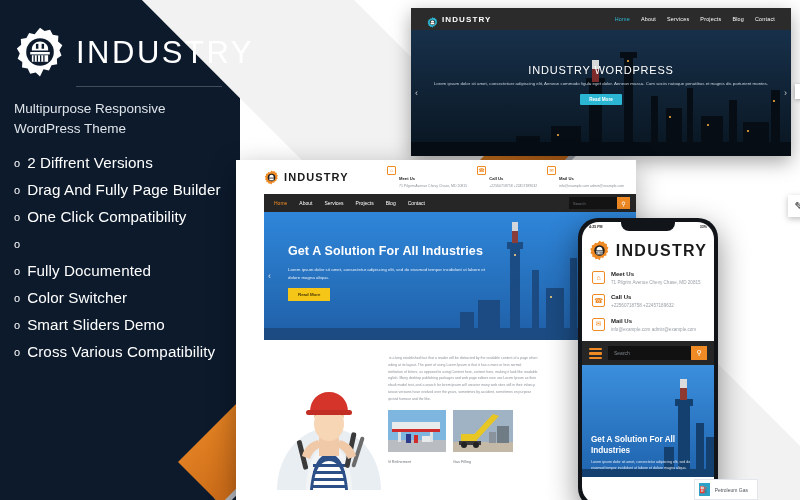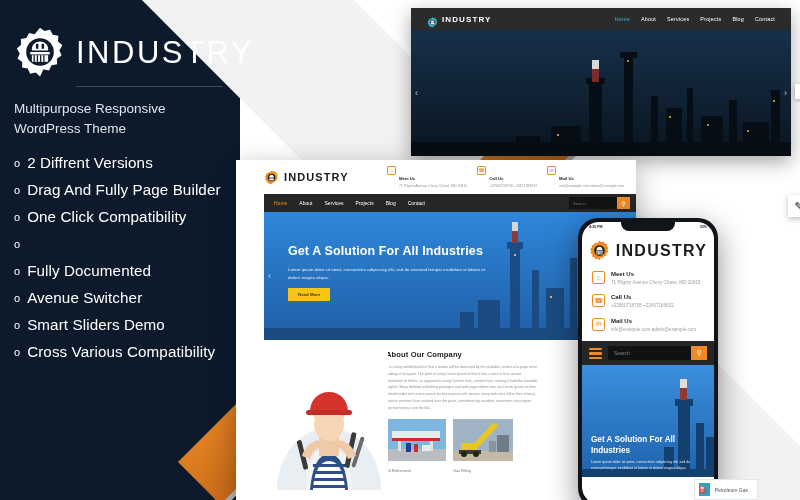--- a/index.html
+++ b/index.html
@@ -193,21 +193,21 @@
       </li>
       <li class="feat-item">
         <span class="feat-bullet">o</span>
       </li>
       <li class="feat-item">
         <span class="feat-bullet">o</span>
         <span class="feat-text">Fully Documented</span>
       </li>
       <li class="feat-item">
         <span class="feat-bullet">o</span>
-        <span class="feat-text">Avenue Switcher</span>
+        <span class="feat-text">Color Switcher</span>
       </li>
       <li class="feat-item">
         <span class="feat-bullet">o</span>
         <span class="feat-text">Smart Sliders Demo</span>
       </li>
       <li class="feat-item">
         <span class="feat-bullet">o</span>
         <span class="feat-text">Cross Various Compatibility</span>
       </li>
     </ul>
@@ -264,20 +264,25 @@
         </g>
         <g fill="#e8a33a" opacity=".85">
           <rect x="216" y="30" width="2" height="2"></rect>
             <rect x="258" y="86" width="2" height="2"></rect>
           <rect x="296" y="94" width="2" height="2"></rect>
             <rect x="336" y="100" width="2" height="2"></rect>
           <rect x="362" y="70" width="2" height="2"></rect>
             <rect x="146" y="104" width="2" height="2"></rect>
         </g>
       </svg>
+      <div class="d-hero-txt">
+        <div class="d-hero-title">INDUSTRY WORDPRESS</div>
+        <div class="d-hero-sub">Lorem ipsum dolor sit amet, consectetuer adipiscing elit, Aenean commodo ligula eget dolor. Aenean massa. Cum sociis natoque penatibus et magnis dis parturient montes.</div>
+        <span class="d-btn">Read More</span>
+      </div>
       <span class="arrow l">‹</span>
       <span class="arrow r">›</span>
     </div>
   </div>
   <div class="expand-badge">↗</div>
 
   <div class="shot shot-main">
 
     <div class="m-topbar">
       <div class="m-logo">
@@ -392,21 +397,20 @@
         <rect x="36" y="70" width="46" height="5" rx="2.5" fill="#c22d24"></rect>
         <path d="M60 76c6 0 9-1 9-1" stroke="#e8b77a" stroke-width="0" fill="none"></path>
         <g>
           <rect x="78" y="92" width="5" height="36" rx="2" fill="#3a3a3a" transform="rotate(12 80 110)"></rect>
           <rect x="86" y="96" width="4" height="32" rx="2" fill="#6b6b6b" transform="rotate(18 88 112)"></rect>
           <rect x="30" y="100" width="5" height="30" rx="2" fill="#3a3a3a" transform="rotate(-14 32 115)"></rect>
         </g>
         <path d="M70 100c8 2 14 8 16 16l-8 3c-2-6-6-10-11-12z" fill="#f0c9a8"></path>
         <path d="M48 100c-8 2-14 8-16 16l8 3c2-6 6-10 11-12z" fill="#f0c9a8"></path>
       </svg>
-      <div class="m-about-title">About Our Company</div>
       <div class="m-about-p">It is a long established fact that a reader will be distracted by the readable content of a page when looking at its layout. The point of using Lorem Ipsum is that it has a more or less normal distribution of letters, as opposed to using Content here, content here, making it look like readable English. Many desktop publishing packages and web page editors now use Lorem Ipsum as their default model text, and a search for lorem ipsum will uncover many web sites still in their infancy. Various versions have evolved over the years, sometimes by accident, sometimes on purpose injected humour and the like.</div>
       <div class="m-thumbs">
         <div class="m-thumb">
           <svg class="m-thumb-img" viewBox="0 0 60 42">
             <rect width="60" height="42" fill="#7fb6e0"></rect>
             <rect y="30" width="60" height="12" fill="#b9bcc0"></rect>
             <rect x="6" y="12" width="48" height="7" fill="#e8eaec"></rect>
             <rect x="6" y="19" width="48" height="3" fill="#cf2b2b"></rect>
             <rect x="12" y="22" width="3" height="10" fill="#dfe2e5"></rect>
             <rect x="44" y="22" width="3" height="10" fill="#dfe2e5"></rect>

